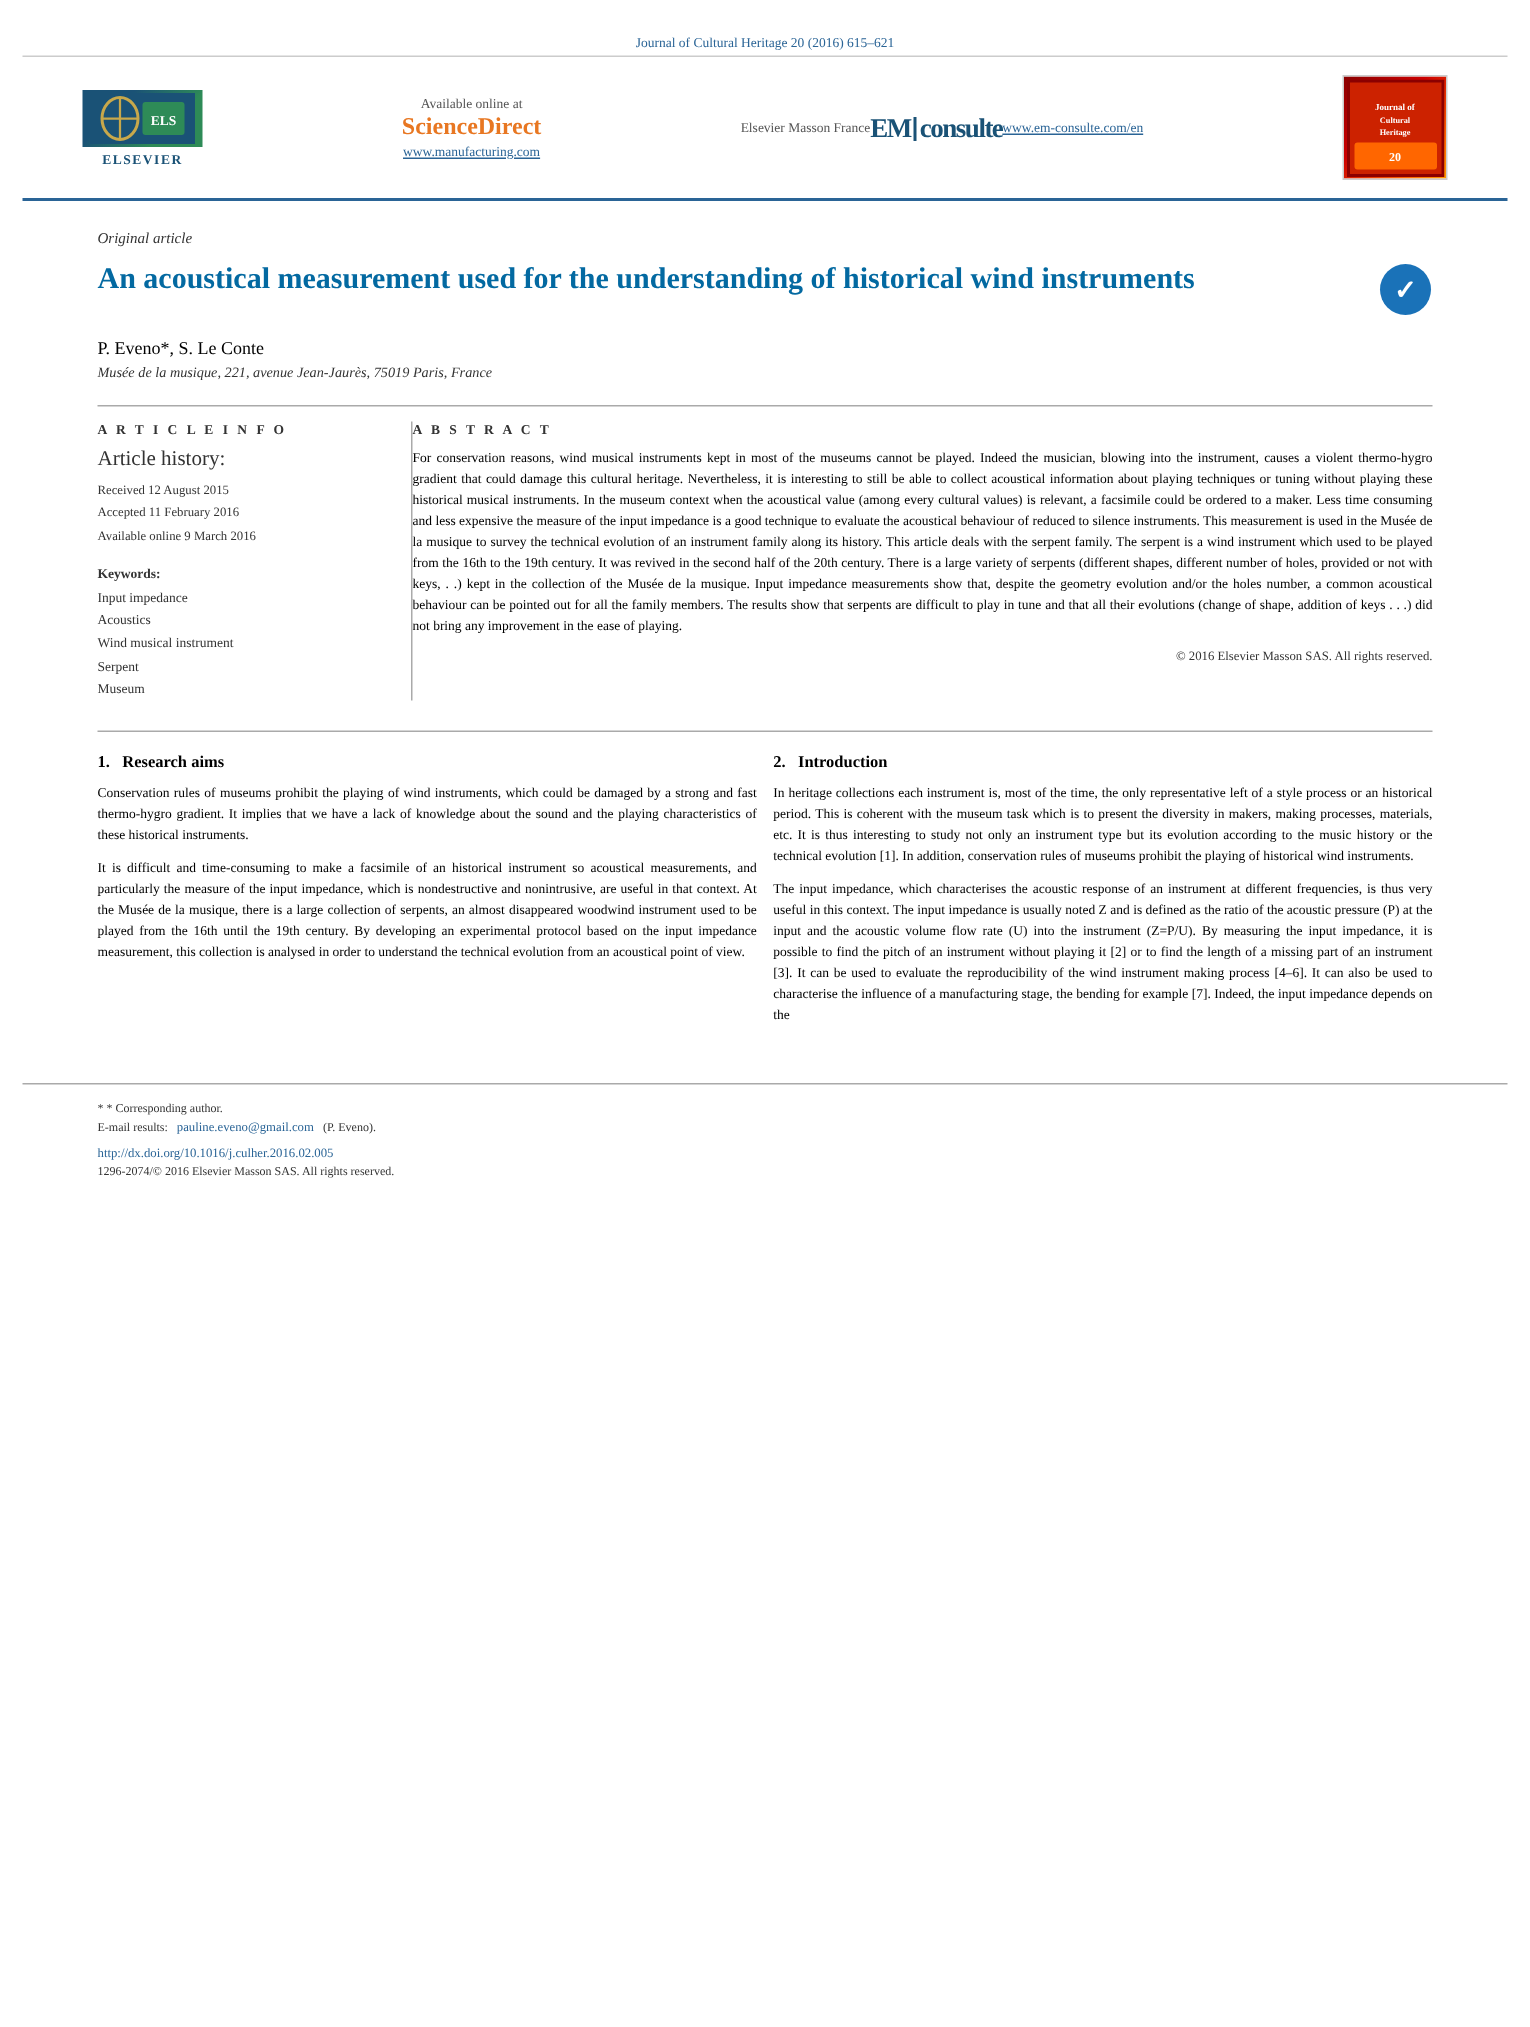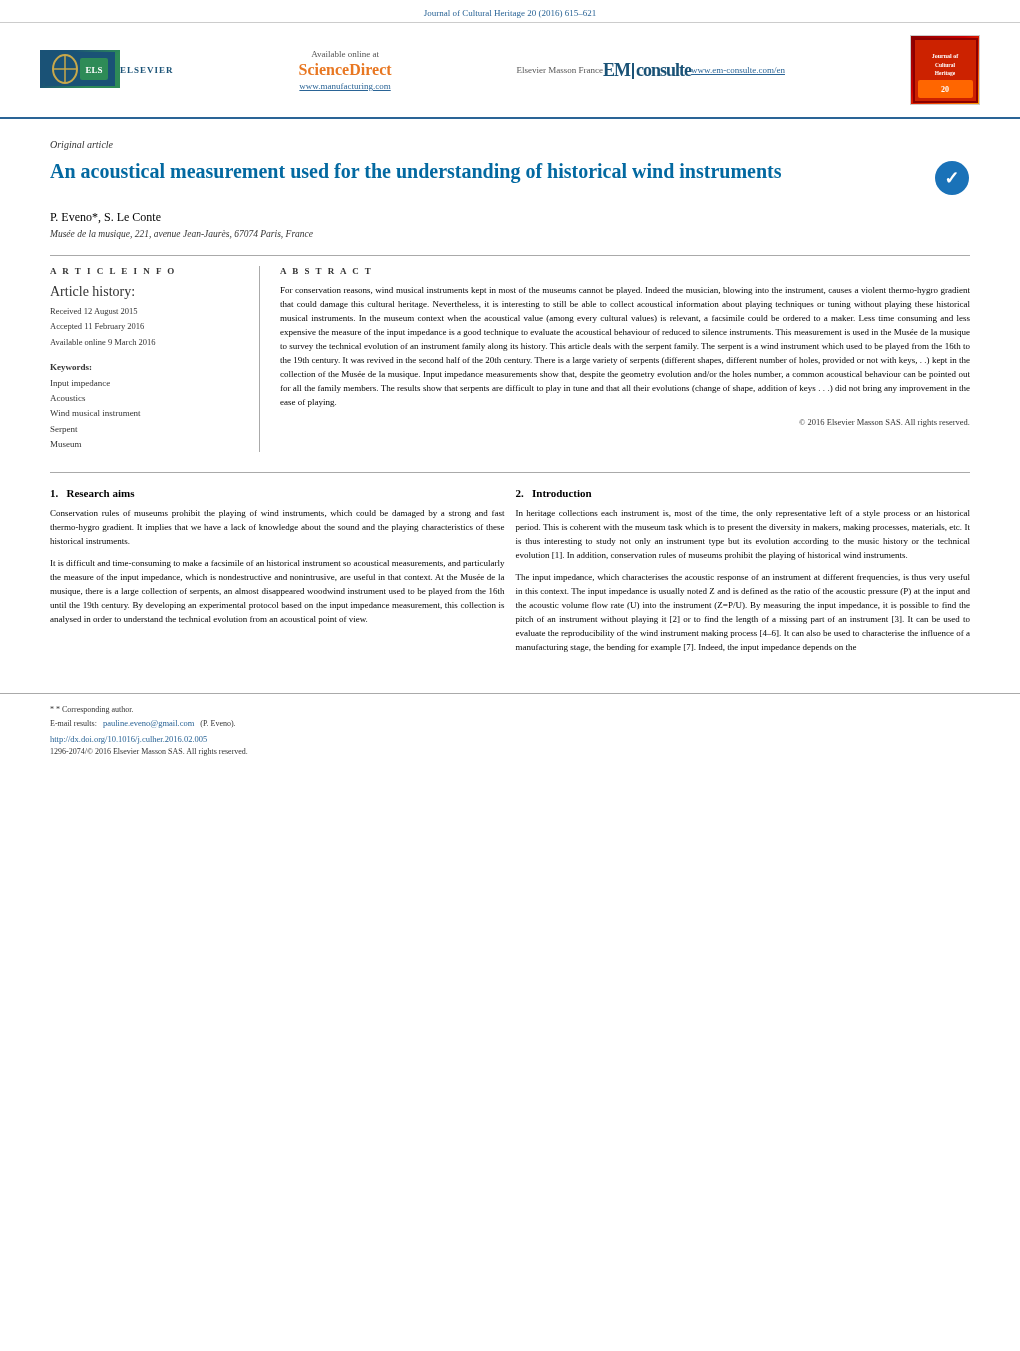--- a/index.html
+++ b/index.html
@@ -9,21 +9,21 @@
       font-size: 10px;
       color: #000;
       width: 1020px;
       min-height: 1351px;
     }
 
     .page {
       width: 1020px;
       min-height: 1351px;
       background: #fff;
-      padding: 0;
+      padding: 15px;
     }
 
     
     .journal-header-top {
       text-align: center;
       padding: 8px 0 4px;
       font-size: 9px;
       color: #2a6496;
       border-bottom: 1px solid #ccc;
     }
@@ -32,21 +32,21 @@
     .logo-banner {
       display: flex;
       align-items: center;
       justify-content: space-between;
       padding: 12px 40px;
       border-bottom: 2px solid #2a6496;
     }
 
     .elsevier-box {
       display: flex;
-      flex-direction: row;
+      flex-direction: column;
       align-items: center;
     }
 
     .elsevier-graphic {
       width: 80px;
       height: 38px;
       background: linear-gradient(135deg, #1a5276 30%, #2e8b57 70%);
       margin-bottom: 3px;
       display: flex;
       align-items: center;
@@ -155,21 +155,20 @@
     .affiliation {
       font-size: 9.5px;
       font-style: italic;
       color: #333;
       margin-bottom: 16px;
     }
 
     
     .two-col {
       display: flex;
-      gap: 20px;
       margin-bottom: 20px;
       border-top: 1px solid #aaa;
       padding-top: 10px;
     }
 
     .col-left {
       width: 210px;
       flex-shrink: 0;
       border-right: 1px solid #aaa;
       padding-right: 14px;
@@ -342,21 +341,21 @@
       <svg class="crossmark" viewBox="0 0 36 36" width="36" height="36">
         <circle cx="18" cy="18" r="17" fill="#1a72b8"></circle>
         <text x="18" y="24" text-anchor="middle" fill="white" font-size="18" font-weight="bold">✓</text>
       </svg>
     </div>
 
     <div class="authors">
       <span>P. Eveno*, S. Le Conte</span>
     </div>
 
-    <div class="affiliation">Musée de la musique, 221, avenue Jean-Jaurès, 67074 Paris, France</div>
+    <div class="affiliation">Musée de la musique, 221, avenue Jean-Jaurès, 75019 Paris, France</div>
 
     <div class="two-col">
 
       <div class="col-left">
         <div class="section-header">A R T I C L E   I N F O</div>
 
         <div class="article-info-label">Article history:</div>
         <div class="article-info-dates">
           <div>Received 12 August 2015</div>
           <div>Accepted 11 February 2016</div>

